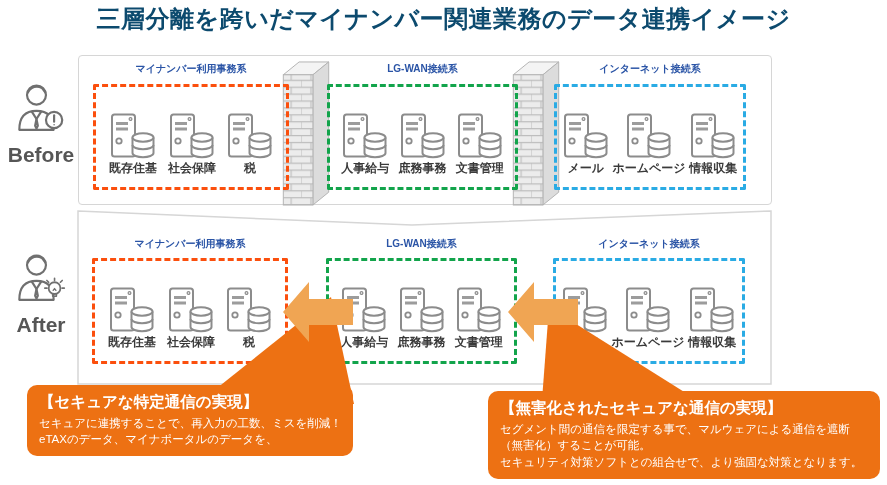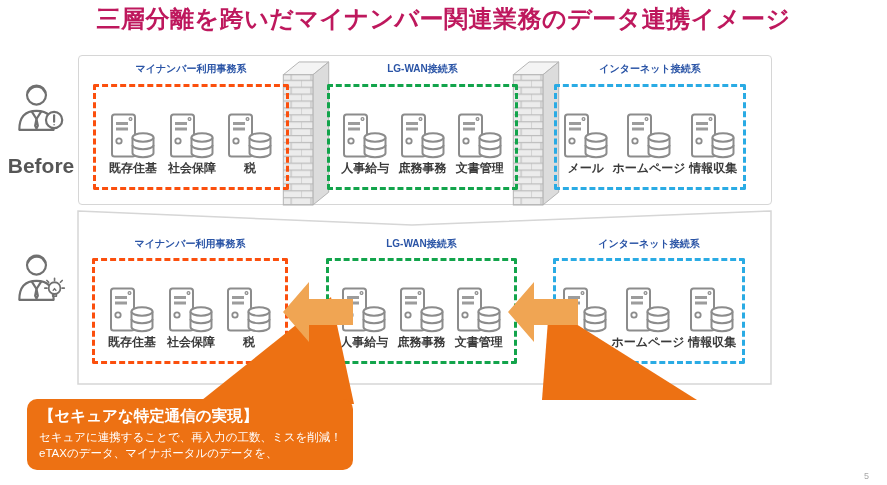--- a/index.html
+++ b/index.html
@@ -6,21 +6,21 @@
   .canvas{position:relative;width:887px;height:485px;background:#fff;overflow:hidden;
           font-family:"Liberation Sans","DejaVu Sans",sans-serif;}
   .title{position:absolute;top:3px;left:0;width:100%;text-align:center;
          font-size:24px;font-weight:bold;color:#ee6f04;letter-spacing:.5px;}
 
   
   .row-side{position:absolute;width:78px;text-align:center;}
   .side-before{left:2px;top:82px;}
   .side-after{left:2px;top:252px;}
   .person-svg{width:56px;height:56px;display:block;margin:0 auto;}
-  .row-side-label{font-size:21px;font-weight:bold;color:#565656;margin-top:16px;}
+  .row-side-label{font-size:21px;font-weight:bold;color:#565656;margin-top:5px;}
 
   
   .before-box{position:absolute;left:78px;top:55px;width:694px;height:150px;
               border:1.5px solid #d6d6d6;border-radius:4px;background:#fff;
               box-sizing:border-box;z-index:2;}
   .after-content{position:absolute;left:78px;top:212px;width:694px;height:173px;z-index:2;}
 
   .zone-label{position:absolute;text-align:center;font-size:10px;font-weight:bold;
               color:#2a54a6;white-space:nowrap;}
   .before-mount .zone-label{top:6px;}
@@ -38,21 +38,21 @@
   .wall{position:absolute;top:3px;width:50px;height:148px;}
   .wall1{left:202px;} .wall2{left:432px;}
 
   svg.panel{position:absolute;left:0;top:0;width:887px;height:485px;z-index:1;}
   svg.overlay{position:absolute;left:0;top:0;width:887px;height:485px;z-index:3;pointer-events:none;}
 
   .callout{position:absolute;background:#ed7113;border-radius:10px;color:#fff;
            padding:7px 12px;box-sizing:border-box;z-index:4;}
   .callout-title{font-weight:bold;font-size:15.5px;margin-bottom:2px;}
   .callout-line{font-size:11.5px;line-height:1.42;white-space:nowrap;}
-  .callout-left{left:27px;top:399px;width:326px;height:71px;}
+  .callout-left{left:27px;top:385px;width:326px;height:71px;}
   .callout-right{left:488px;top:391px;width:392px;height:88px;}
 
   .page-num{position:absolute;left:864px;top:471px;font-size:9px;color:#a8a8a8;}
 </style>
 </head>
 <body>
 
 <svg width="0" height="0" style="position:absolute" aria-hidden="true">
   <defs>
     <pattern id="brickp" width="20" height="14" patternUnits="userSpaceOnUse">
@@ -76,21 +76,21 @@
     </symbol>
   </defs>
 </svg>
 
 <div class="canvas">
 
   <svg class="panel">
     <polygon points="78,211 412,225 771,211 771,384 78,384" fill="#ffffff" stroke="#d6d6d6" stroke-width="1.5"></polygon>
   </svg>
 
-  <div class="title" style="color: #be185d;">三層分離を跨いだマイナンバー関連業務のデータ連携イメージ</div>
+  <div class="title" style="color: #0c4a6e;">三層分離を跨いだマイナンバー関連業務のデータ連携イメージ</div>
 
   <div class="row-side side-before">
     <svg class="person-svg" viewBox="0 0 62 62">
       <g fill="none" stroke="#707070" stroke-width="2.4" stroke-linecap="round" stroke-linejoin="round">
         <circle cx="26" cy="14.5" r="10.5"></circle>
         <path d="M16.5,11.5 Q22,2.5 32,6.5 L35.7,11.5"></path>
         <path d="M7,53 Q7,32 26,32 Q45,32 45,53 Z"></path>
         <path d="M21,33 L26,41 L31,33"></path>
         <path d="M26,41 L24.5,48.5 L26,51.5 L27.5,48.5 Z"></path>
         <circle cx="45.5" cy="42" r="9" fill="#fff"></circle>
@@ -108,20 +108,21 @@
         <path d="M16.5,11.5 Q22,2.5 32,6.5 L35.7,11.5"></path>
         <path d="M7,53 Q7,32 26,32 Q45,32 45,53 Z"></path>
         <path d="M21,33 L26,41 L31,33"></path>
         <path d="M26,41 L24.5,48.5 L26,51.5 L27.5,48.5 Z"></path>
         <circle cx="46" cy="40" r="6.5" fill="#fff" stroke-width="2"></circle>
         <path d="M44,46.5 L44,49 H48 L48,46.5" stroke-width="1.8"></path>
         <path d="M44.5,42.5 L46,40.5 L47.5,42.5" stroke-width="1.5"></path>
         <path d="M46,31.5 V29 M52.5,33.5 L54.5,31.5 M39.5,33.5 L37.5,31.5 M54.3,40 H56.8 M37.7,40 H35.2" stroke-width="1.8"></path>
       </g>
     </svg>
+    <div class="row-side-label" style="color: rgb(86, 86, 86);">After</div>
   </div>
 
   <div class="before-box before-mount" id="before-mount">
     <svg class="wall wall1" viewBox="0 0 50 150">
         <use href="#sym-wall"></use>
       </svg>
     <svg class="wall wall2" viewBox="0 0 50 150">
         <use href="#sym-wall"></use>
       </svg>
   <div class="zone-label" style="left: 14px; width: 196px; color: rgb(42, 84, 166);">マイナンバー利用事務系</div>
@@ -273,15 +274,21 @@
     <polygon points="283,312 309,282 309,299 353,299 353,325 309,325 309,342" fill="#f0a553"></polygon>
     <polygon points="508,312 534,282 534,299 578,299 578,325 534,325 534,342" fill="#f0a553"></polygon>
   </svg>
 
   <div class="callout callout-left" style="background: rgb(237, 113, 19);">
     <div class="callout-title">【セキュアな特定通信の実現】</div>
     <div class="callout-line">セキュアに連携することで、再入力の工数、ミスを削減！</div>
     <div class="callout-line">eTAXのデータ、マイナポータルのデータを、</div>
   </div>
 
+  <div class="callout callout-right" style="background: rgb(237, 113, 19);">
+    <div class="callout-title">【無害化されたセキュアな通信の実現】</div>
+    <div class="callout-line">セグメント間の通信を限定する事で、マルウェアによる通信を遮断</div>
+    <div class="callout-line">（無害化）することが可能。</div>
+    <div class="callout-line">セキュリティ対策ソフトとの組合せで、より強固な対策となります。</div>
+  </div>
 
   <div class="page-num">5</div>
 </div>
 
 </body></html>

